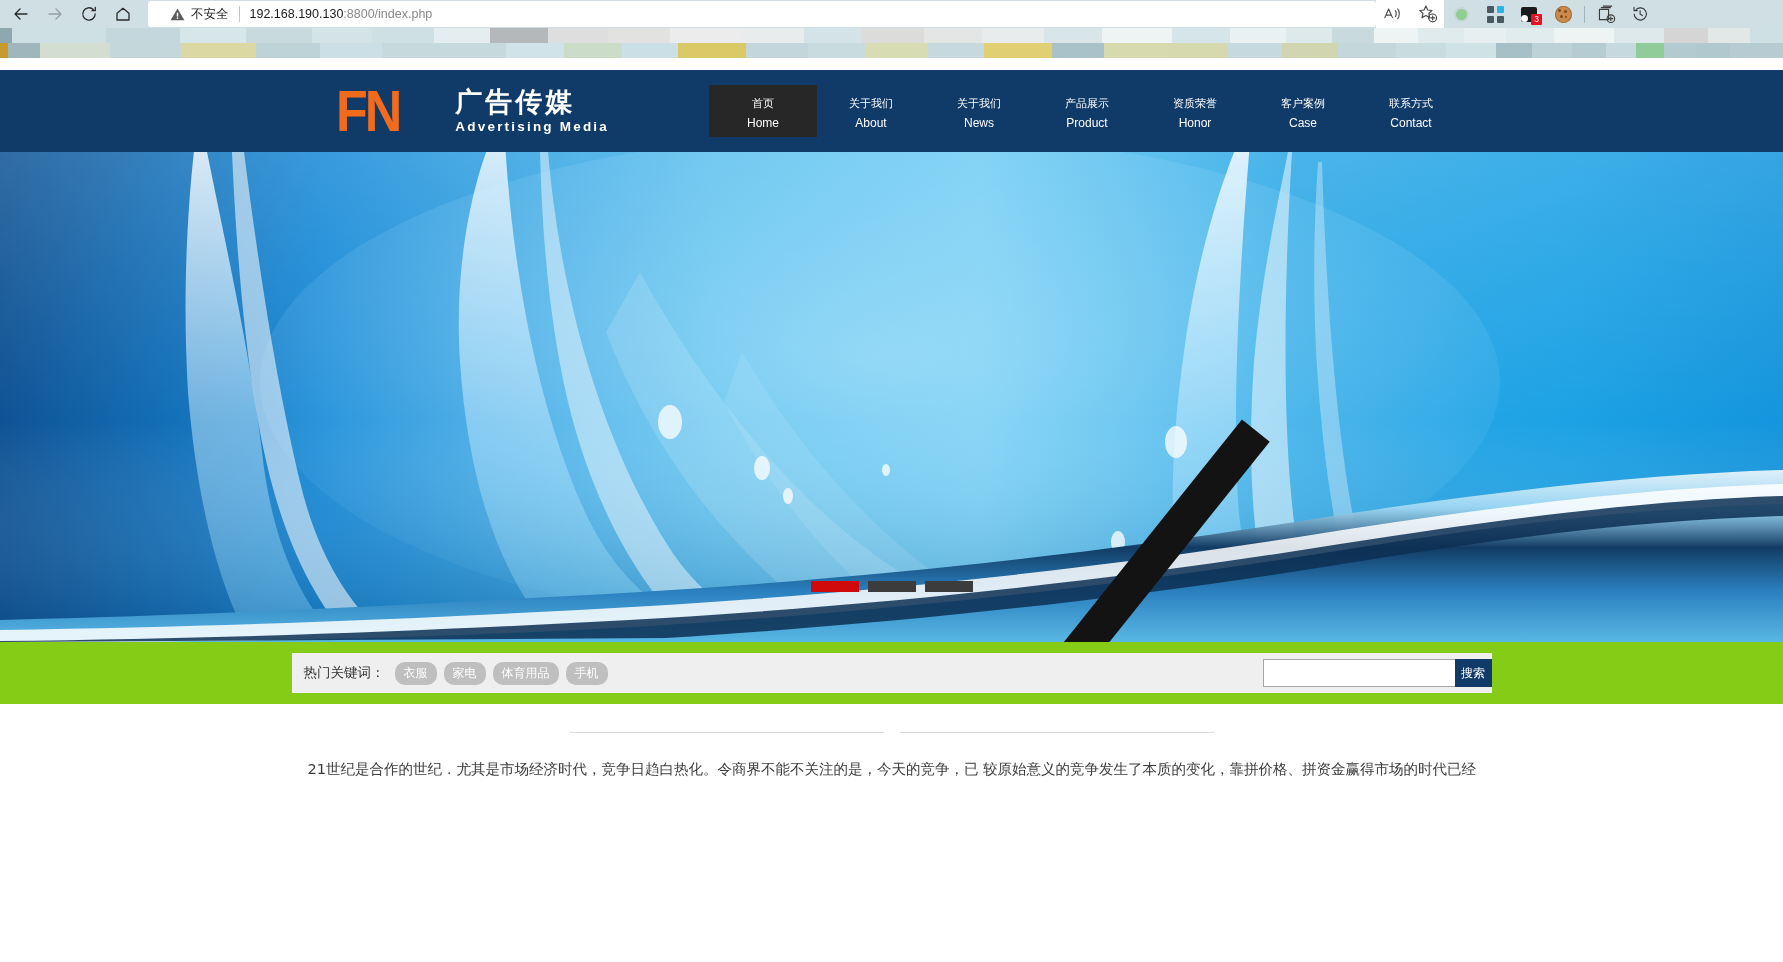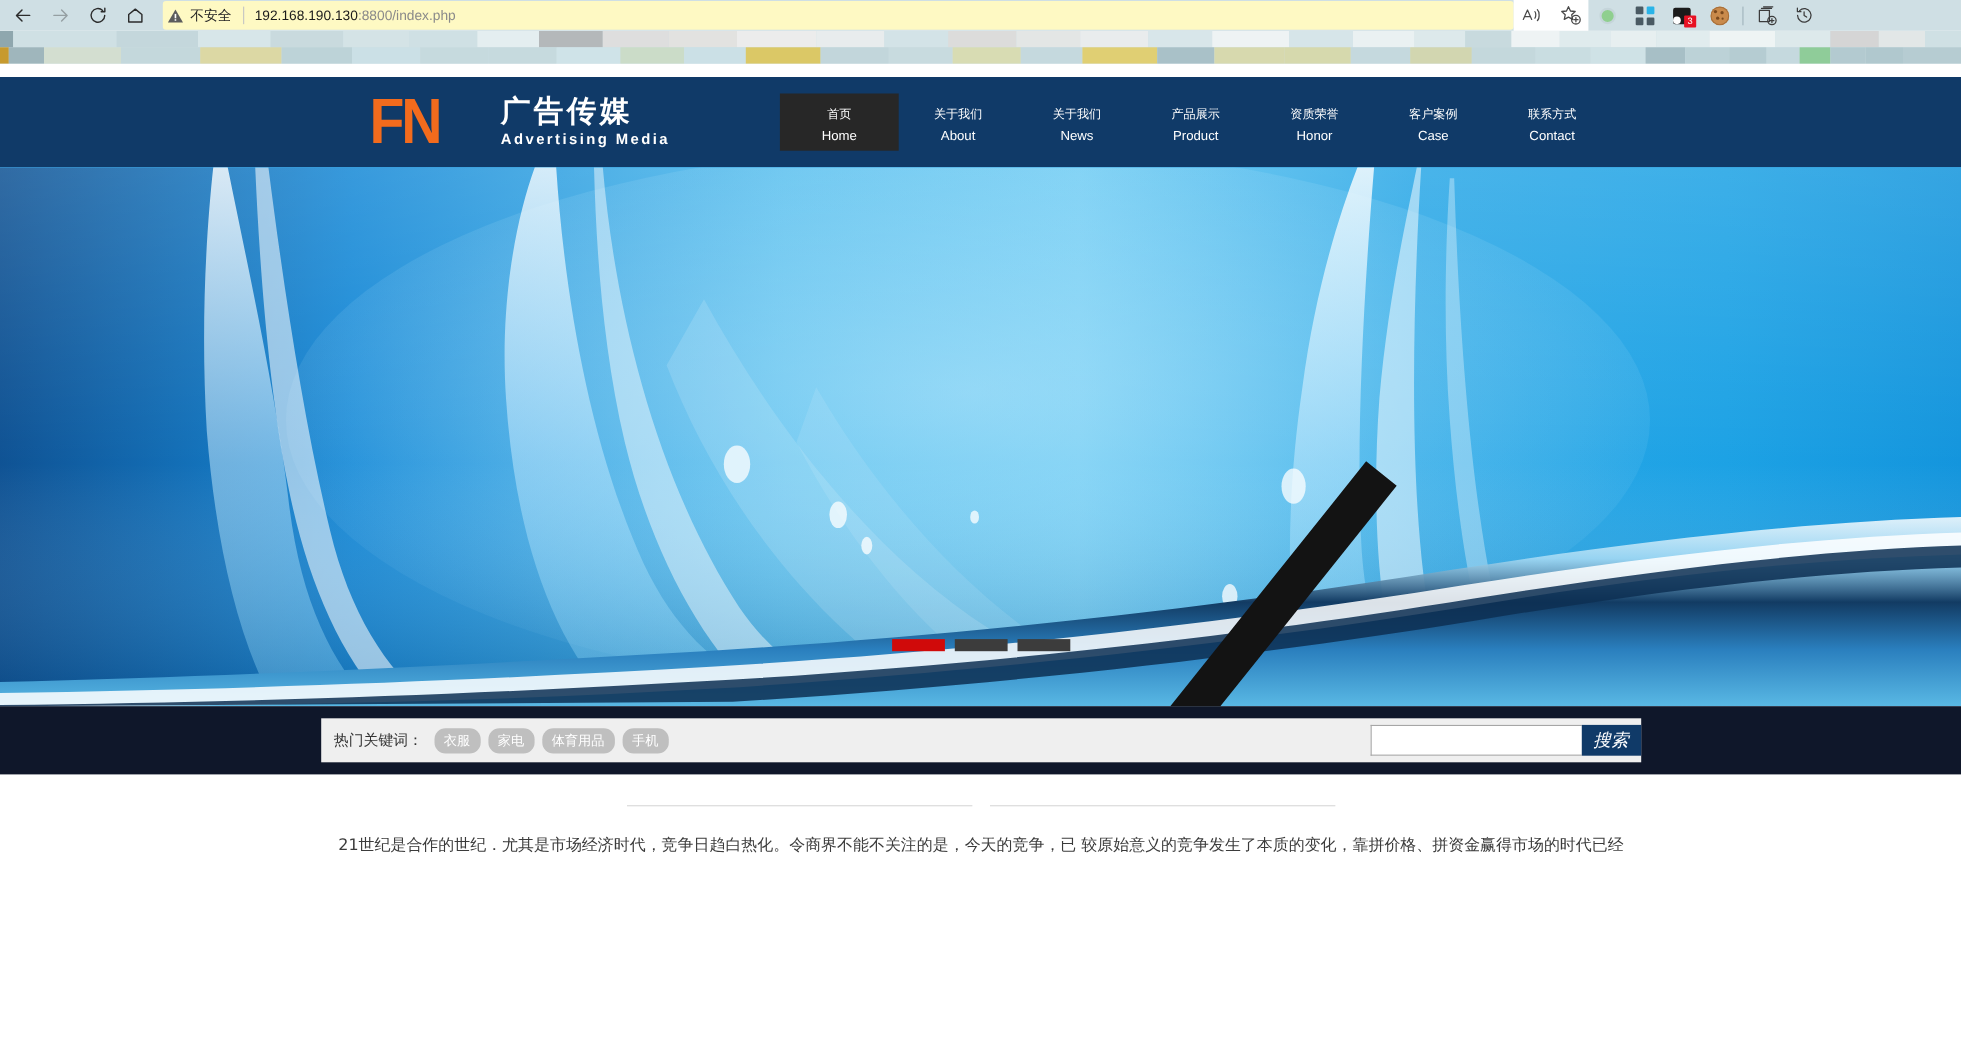--- a/index.html
+++ b/index.html
@@ -27,25 +27,25 @@
     color: #2b2b2b;
   }
   .nav-btn svg { display: block; }
   .nav-btn.disabled { opacity: .35; }
 
   .addressbar {
     flex: 1 1 auto;
     height: 26px;
     margin-left: 8px;
     margin-right: 0;
-    background: #fef9c3;
+    background: #ffffff;
     border-radius: 3px;
     display: flex;
     align-items: center;
-    padding: 0 4px;
+    padding: 0 22px;
     max-width: 1228px;
   }
   .sec-warn { display: flex; align-items: center; gap: 6px; flex: 0 0 auto; }
   .warn-tri { width: 15px; height: 13px; display:block; }
   .sec-text { font-size: 12.5px; color: #242424; }
   .addr-sep { width: 1px; height: 16px; background: #c4c4c4; margin: 0 10px; }
   .url { font-size: 12.5px; color: #1b1b1b; white-space: nowrap; }
   .url .dim { color: #8a8a8a; }
 
   .tb-right {
@@ -164,21 +164,21 @@
     display: flex;
     gap: 9px;
     z-index: 4;
   }
   .hero-dots span { width: 48px; height: 11px; display: block; cursor: pointer; background: #3c3c3c; }
   .hero-dots span.on { background: #d00a0a; }
 
   
   .kwbar {
     height: 62px;
-    background: #0f172a;
+    background: #84cc16;
     display: flex;
     align-items: center;
     position: relative;
   }
   .kwinner {
     width: 1200px;
     margin: 0 auto;
     background: #efefef;
     height: 40px;
     display: flex;
@@ -210,28 +210,27 @@
     height: 28px;
     border: 1px solid #a6a6a6;
     border-right: none;
     background: #fff;
     outline: none;
     padding: 0 6px;
     font-size: 13px;
     font-family: "DejaVu Sans", sans-serif;
   }
   .searchbtn {
-    width: 54px; height: 28px;
+    width: 37px; height: 28px;
     background: #103a68;
     color: #fff;
     border: none;
-    font-size: 16px;
+    font-size: 12px;
     font-family: "DejaVu Sans", sans-serif;
     cursor: pointer;
-    font-style: italic;
   }
 
   
   .about { padding-top: 10px; }
   .about-title {
     text-align: center;
     font-size: 32px;
     color: #333333;
     font-weight: 400;
     font-family: "DejaVu Sans", sans-serif;

